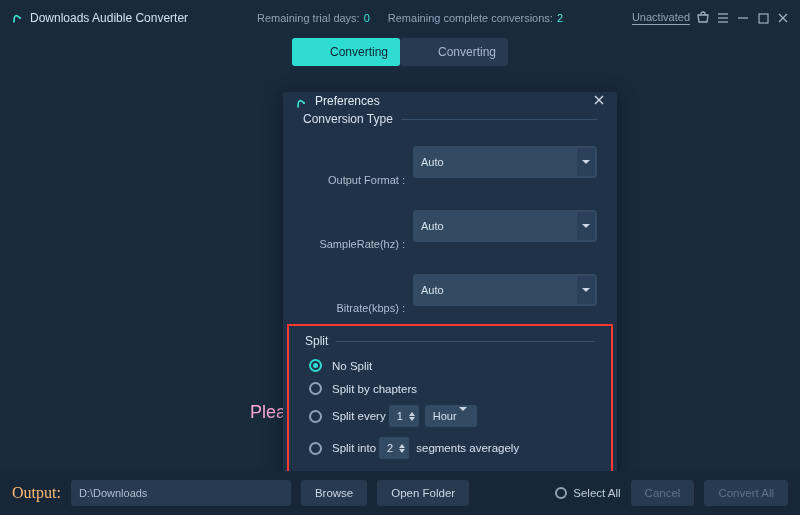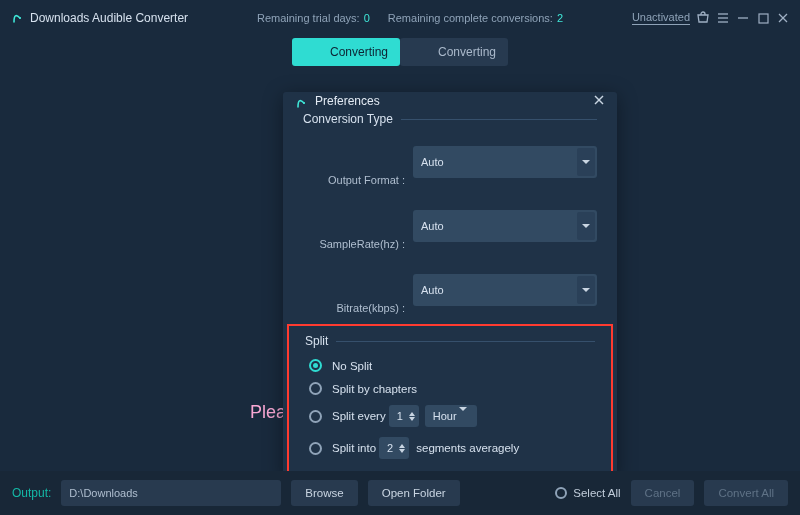--- a/index.html
+++ b/index.html
@@ -80,21 +80,21 @@
   }
   .btn.default { background: #324a62; color: #d6e1ee; }
   .btn.save { background: #2fdcd2; color: #0d2233; }
 
   
   .bottom {
     position: absolute; left: 0; right: 0; bottom: 0; height: 44px;
     display: flex; align-items: center; padding: 0 12px; gap: 10px;
     background: #182737;
   }
-  .bottom .out-label { font-size: 12px; color: #14b8a6; }
+  .bottom .out-label { font-size: 16px; color: #fdba74; font-family: Liberation Serif, serif; }
   .out-path {
     width: 220px; height: 26px; background: #283a4f; border-radius: 3px;
     display: flex; align-items: center; padding: 0 8px; font-size: 11px; color: #b0bfd0;
   }
   .btm-btn {
     height: 26px; padding: 8px 14px; background: #283a4f; color: #c9d5e2; border-radius: 3px;
     display: flex; align-items: center; justify-content: center; font-size: 11.5px; cursor: pointer;
   }
   .btm-btn.disabled { color: #5f7286; cursor: default; }
   .check {

